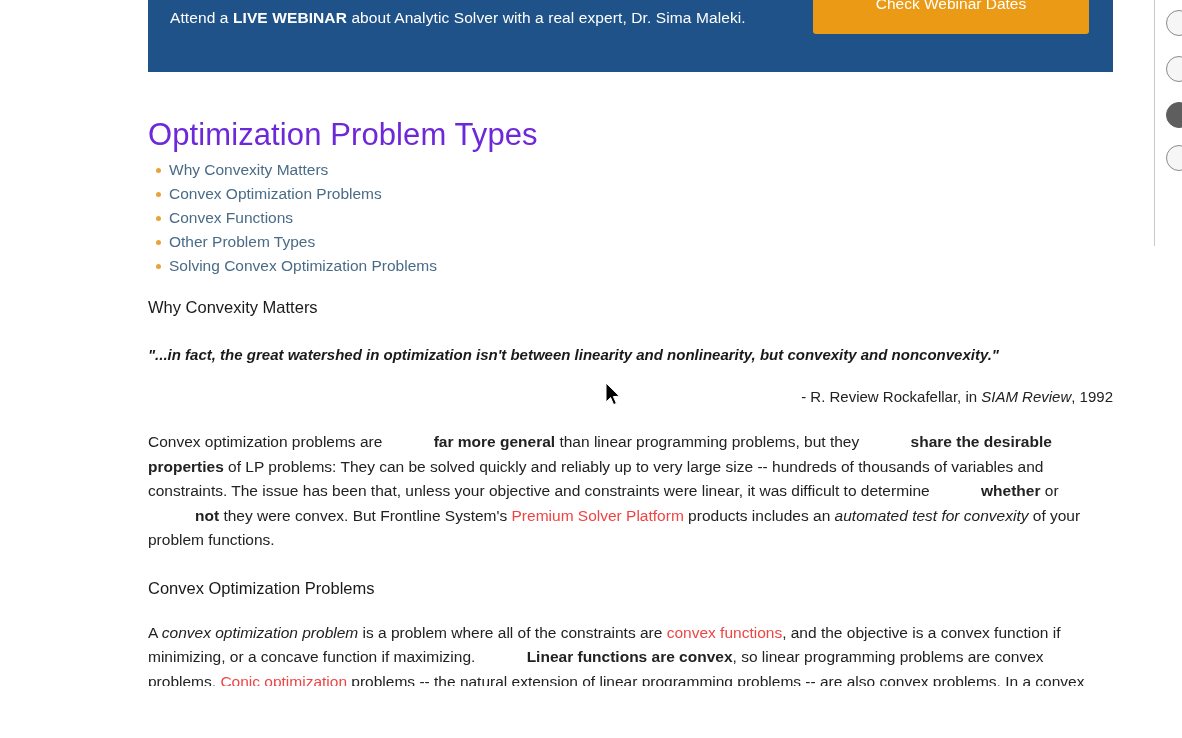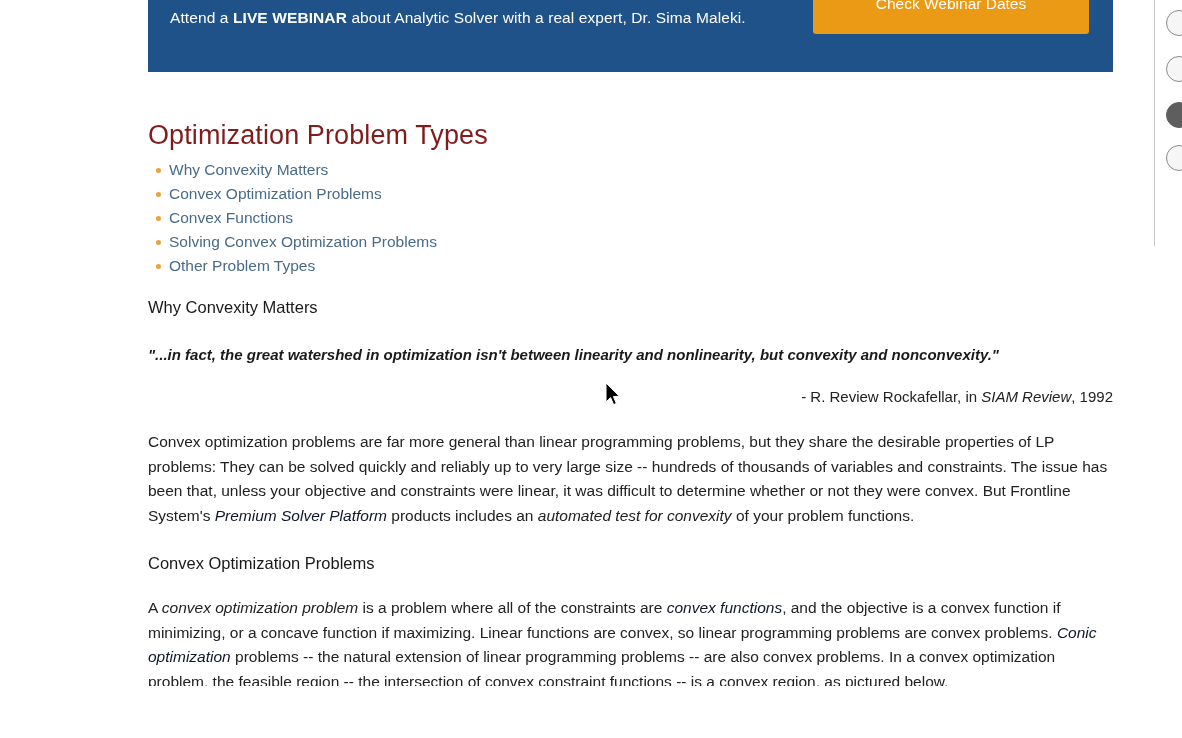--- a/index.html
+++ b/index.html
@@ -68,23 +68,23 @@
     text-align: center;
     cursor: pointer;
     padding: 0;
   }
 
   
   .article { padding-top: 46px; }
 
   h1.page-title {
     margin: 0 0 6px 0;
-    font-size: 27px;
+    font-size: 31px;
     font-weight: normal;
-    color: #7f1d1d;
+    color: #6d28d9;
     letter-spacing: 0.1px;
     line-height: 34px;
   }
 
   ul.toc {
     list-style: none;
     margin: 0 0 18px 0;
     padding: 0 0 0 8px;
   }
   ul.toc li {
@@ -134,27 +134,26 @@
     line-height: 22px;
   }
   p.attribution i { }
 
   p.body {
     margin: 22px 0 0 0;
     font-size: 15.5px;
     line-height: 24.5px;
     color: #222222;
   }
-  p.body b { font-weight: normal; }
+  p.body b { font-weight: bold; margin-left: 47px; }
   p.body i { }
   p.body a {
-    color: #0f172a;
+    color: #ef4444;
     text-decoration: none;
     cursor: pointer;
-    font-style: italic;
   }
 
   
   .figure {
     position: relative;
     margin-top: 26px;
     height: 64px;
   }
   .fig-divider {
     position: absolute;
@@ -221,22 +220,22 @@
     </div>
 
     <div class="article">
 
       <h1 class="page-title">Optimization Problem Types</h1>
 
       <ul class="toc">
         <li><a>Why Convexity Matters</a></li>
         <li><a>Convex Optimization Problems</a></li>
         <li><a>Convex Functions</a></li>
+        <li><a>Other Problem Types</a></li>
         <li><a>Solving Convex Optimization Problems</a></li>
-        <li><a>Other Problem Types</a></li>
       </ul>
 
       <h2 class="section-heading">Why Convexity Matters</h2>
 
       <p class="quote">"...in fact, the great watershed in optimization isn't between linearity and nonlinearity, but convexity and nonconvexity."</p>
 
       <p class="attribution"><span>- R. Review Rockafellar, in </span><i>SIAM Review</i><span>, 1992</span></p>
 
       <p class="body"><span>Convex optimization problems are </span><b>far more general</b><span> than linear programming problems, but they </span><b>share the desirable properties</b><span> of LP problems: They can be solved quickly and reliably up to very large size -- hundreds of thousands of variables and constraints. The issue has been that, unless your objective and constraints were linear, it was difficult to determine </span><b>whether</b><span> or </span><b>not</b><span> they were convex.  But Frontline System's </span><a>Premium Solver Platform</a><span> products includes an </span><i>automated test for convexity</i><span> of your problem functions.</span></p>
 

